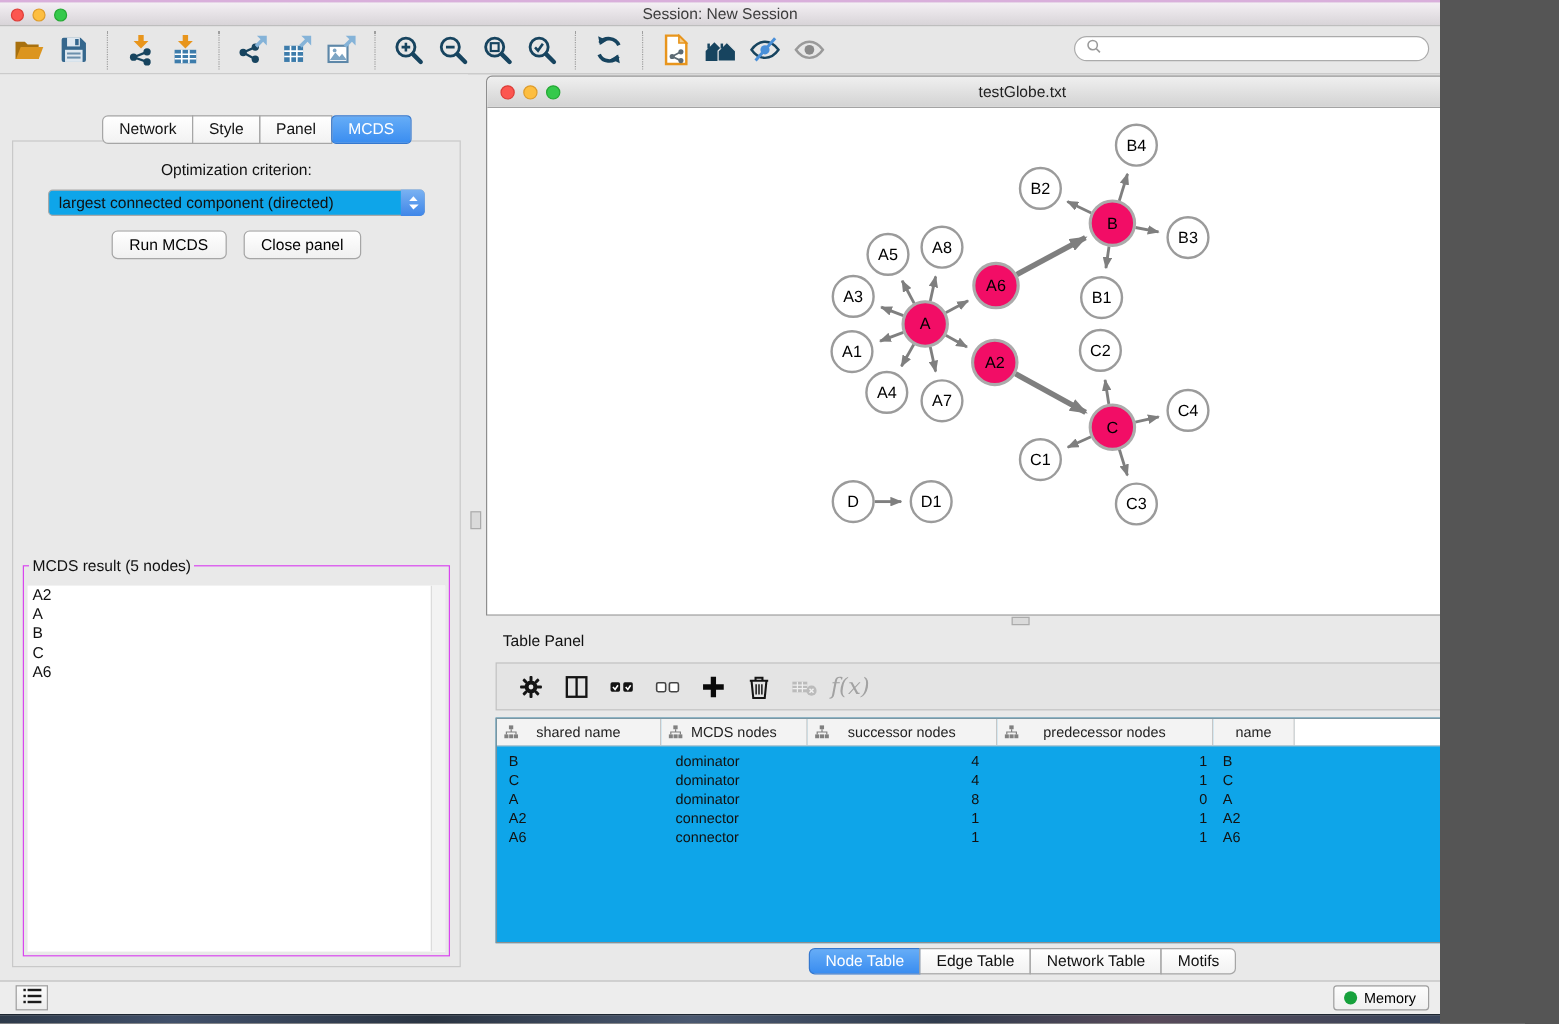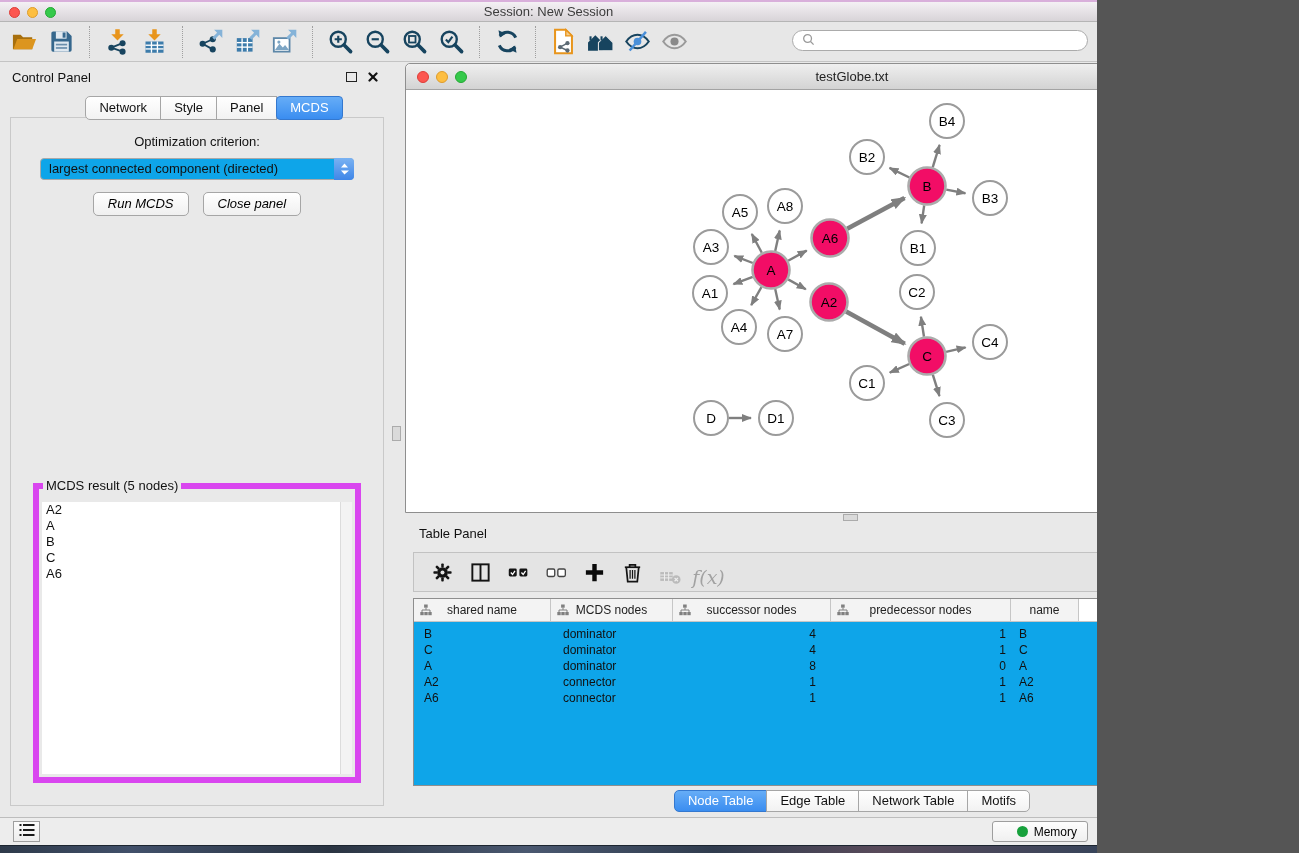--- a/index.html
+++ b/index.html
@@ -1,16 +1,16 @@
 <!DOCTYPE html>
 <html><head>
 <meta charset="utf-8">
 <style>
   html,body{margin:0;padding:0;background:#555;}
-  .app{position:relative;width:1097px;height:853px;background:#E9E9E9;overflow:hidden;
+  .app{position:relative;width:1200px;height:853px;background:#E9E9E9;overflow:hidden;
        font-family:"Liberation Sans",sans-serif;color:#111;}
   
   .titlebar{position:absolute;top:0;left:0;right:0;height:22px;
     background:linear-gradient(#f4f0f4,#d8d4d8);border-top:2px solid #d9afdb;border-bottom:1px solid #b5b5b5;box-sizing:border-box;}
   .lights{position:absolute;left:9px;top:5px;display:flex;gap:7px;}
   .light{width:11px;height:11px;border-radius:50%;box-sizing:border-box;}
   .light.red{background:#fc5650;border:1px solid #dd3d38;}
   .light.yellow{background:#fdbe41;border:1px solid #de9c2b;}
   .light.green{background:#35c94b;border:1px solid #24a834;}
   .win-title{text-align:center;font-size:13px;line-height:19px;color:#3c3c3c;}
@@ -39,22 +39,22 @@
   .cp-tab:last-child{border-radius:0 5px 5px 0;}
   .cp-tab.active{background:linear-gradient(#66adf7,#3a8df0);color:#fff;border-color:#3478cf;border-radius:4px;}
   .cp-content{position:absolute;left:10px;right:6px;top:55px;bottom:12px;border:1px solid #c9c9c9;}
   .opt-label{text-align:center;margin-top:16px;font-size:13px;}
   .dropdown{margin:9px auto 0;width:314px;height:22px;background:#0ea5e9;border:1px solid #a9a9a9;
     border-radius:4px;position:relative;font-size:13px;line-height:20px;padding-left:8px;box-sizing:border-box;cursor:default;}
   .dropdown .stepper{position:absolute;right:-1px;top:-1px;width:20px;height:22px;border-radius:0 4px 4px 0;
     background:linear-gradient(#7ab2f2,#3f86e8);display:flex;align-items:center;justify-content:center;}
   .cp-buttons{display:flex;justify-content:center;gap:14px;margin-top:12px;}
   .cp-btn{font-size:13px;padding:3px 14px 4px;background:linear-gradient(#ffffff,#f0f0f0);
-    border:1px solid #a6a6a6;border-radius:5px;font-family:"Liberation Sans",sans-serif;cursor:default;font-style:italic;}
-  fieldset.result{position:absolute;left:4px;right:4px;top:342px;bottom:4px;border:6px solid #d946ef;margin:18px;padding:0;}
+    border:1px solid #a6a6a6;border-radius:5px;font-family:"Liberation Sans",sans-serif;cursor:default;}
+  fieldset.result{position:absolute;left:4px;right:4px;top:342px;bottom:4px;border:1px solid #d946ef;margin:4px;padding:0;}
   fieldset.result legend{font-size:13px;margin-left:4px;padding:0 3px;}
   .result-box{position:absolute;left:3px;right:3px;top:9px;bottom:3px;background:#fff;overflow:hidden;}
   .result-scrollbar{position:absolute;right:0;top:0;bottom:0;width:11px;background:#f3f3f3;border-left:1px solid #dcdcdc;}
   .result-item{font-size:13px;line-height:16px;padding-left:4px;}
   
   .network-window{position:absolute;left:405px;top:63px;width:894px;height:450px;background:#fff;
     border:1px solid #8e8e8e;border-radius:5px 5px 0 0;box-sizing:border-box;}
   .nw-titlebar{position:relative;height:25px;background:linear-gradient(#efefef,#d3d3d3);
     border-bottom:1px solid #a3a3a3;border-radius:5px 5px 0 0;display:flex;align-items:center;}
   .nw-lights{position:absolute;left:11px;top:6.5px;display:flex;gap:7px;}
@@ -68,21 +68,21 @@
   .v-handle{position:absolute;left:392px;top:426px;width:9px;height:15px;background:#dadada;border:1px solid #ababab;box-sizing:border-box;}
   .h-handle{position:absolute;left:843px;top:514px;width:15px;height:7px;background:#dadada;border:1px solid #ababab;box-sizing:border-box;}
   
   .table-panel{position:absolute;left:405px;top:520px;width:894px;height:292px;}
   .table-panel .panel-header{padding:0 14px;}
   .tp-toolbar{position:absolute;left:8px;right:7px;top:32px;height:40px;background:#e4e4e4;
     border:1px solid #c2c2c2;display:flex;align-items:center;padding-left:12px;gap:5px;box-sizing:border-box;}
   .tpt-btn{width:33px;height:32px;display:flex;align-items:center;justify-content:center;cursor:default;}
   .tpt-btn svg{width:23px;height:23px;}
   .tpt-btn .fx{font-family:"DejaVu Serif",serif;font-style:italic;font-size:19px;color:#9b9b9b;}
-  .tpt-btn.disabled{opacity:.9;align-items:flex-end;}
+  .tpt-btn.disabled{opacity:.9;}
   .tp-table{position:absolute;left:8px;right:7px;top:78px;bottom:26px;background:#0ea5e9;border:1px solid #8e8e8e;overflow:hidden;box-sizing:border-box;}
   .tp-grid{display:grid;grid-template-columns:137px 122px 158px 180px 68px auto;}
   .tp-headrow{border-bottom:1px solid #c6c6c6;height:22px;}
   .tp-hcell{position:relative;background:#f3f3f3;border-right:1px solid #c6c6c6;font-size:12px;
     display:flex;align-items:center;justify-content:center;color:#222;}
   .tp-hcell .tree-icon{position:absolute;left:6px;display:flex;}
   .tp-hcell.filler{background:#fff;border-right:none;}
   .tp-rows{margin-top:4px;}
   .tp-row{height:16px;}
   .tp-cell{font-size:12px;line-height:16px;white-space:nowrap;overflow:hidden;}
@@ -92,21 +92,21 @@
   .tp-tabs{position:absolute;left:0;right:0;bottom:0;height:22px;display:flex;justify-content:center;}
   .tp-tab{font-size:13px;padding:2px 13px 3px;background:linear-gradient(#ffffff,#f2f2f2);
     border:1px solid #a6a6a6;margin-left:-1px;color:#111;cursor:default;}
   .tp-tab:first-child{border-radius:5px 0 0 5px;margin-left:0;}
   .tp-tab:last-child{border-radius:0 5px 5px 0;}
   .tp-tab.active{background:linear-gradient(#66adf7,#3a8df0);color:#fff;border-color:#3478cf;}
   
   .statusbar{position:absolute;left:0;right:0;bottom:8px;height:27px;background:#ededed;border-top:1px solid #bdbdbd;}
   .list-btn{position:absolute;left:13px;top:3px;width:27px;height:21px;background:linear-gradient(#fbfbfb,#ededed);
     border:1px solid #9e9e9e;display:flex;align-items:center;justify-content:center;}
-  .memory-btn{position:absolute;right:9px;top:3px;height:21px;padding:0 10px 0 24px;
+  .memory-btn{position:absolute;right:9px;top:3px;height:21px;padding:0 10px 0 8px;
     background:linear-gradient(#fdfdfd,#f0f0f0);border:1px solid #9e9e9e;border-radius:3px;
     display:flex;align-items:center;gap:6px;font-size:12px;box-sizing:border-box;}
   .memory-dot{width:11px;height:11px;border-radius:50%;background:#17a13c;}
   .desktop-strip{position:absolute;left:0;right:0;bottom:0;height:8px;
     background:linear-gradient(90deg,#2e3a4a,#41506a 12%,#2a3442 30%,#4a5870 48%,#303c4e 65%,#584a5a 80%,#38445a 100%);
     border-top:1px solid #1c2530;box-sizing:border-box;}
 </style>
 </head>
 <body>
 
@@ -316,32 +316,20 @@
         <svg viewBox="0 0 14 14" width="13" height="13" fill="none" stroke="#9a9a9a" stroke-width="1.4">
             <circle cx="6" cy="6" r="4.2"></circle>
             <line x1="9.2" y1="9.2" x2="12.5" y2="12.5"></line>
           </svg>
       </span>
       <input placeholder="" style="">
     </div>
   </div>
 
   <div class="control-panel">
-    <div class="panel-header">
-      <span>Control Panel</span>
-      <span class="ph-icons">
-        <span class="float-icon"></span>
-        <span class="close-x">
-          <svg viewBox="0 0 10 10" width="10" height="10" stroke="#111" stroke-width="2.2" stroke-linecap="round">
-              <line x1="1.5" y1="1.5" x2="8.5" y2="8.5"></line>
-              <line x1="8.5" y1="1.5" x2="1.5" y2="8.5"></line>
-            </svg>
-        </span>
-      </span>
-    </div>
     <div class="cp-tabs" id="cp-tabs">
         <div class="cp-tab">Network</div>
         <div class="cp-tab">Style</div>
         <div class="cp-tab">Panel</div>
         <div class="cp-tab active">MCDS</div>
       </div>
     <div class="cp-content">
       <div class="opt-label">Optimization criterion:</div>
       <div class="dropdown">
         <span>largest connected component (directed)</span>

